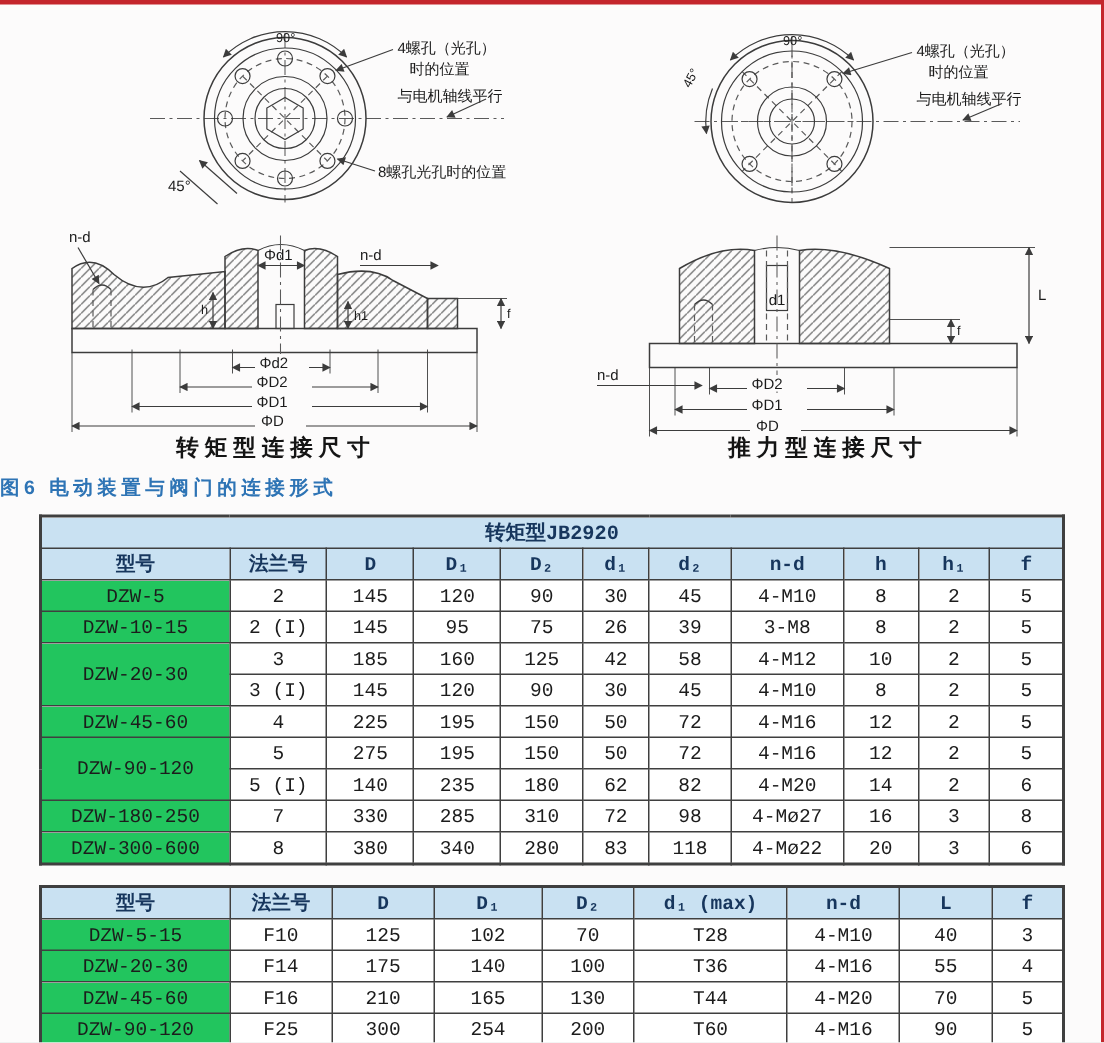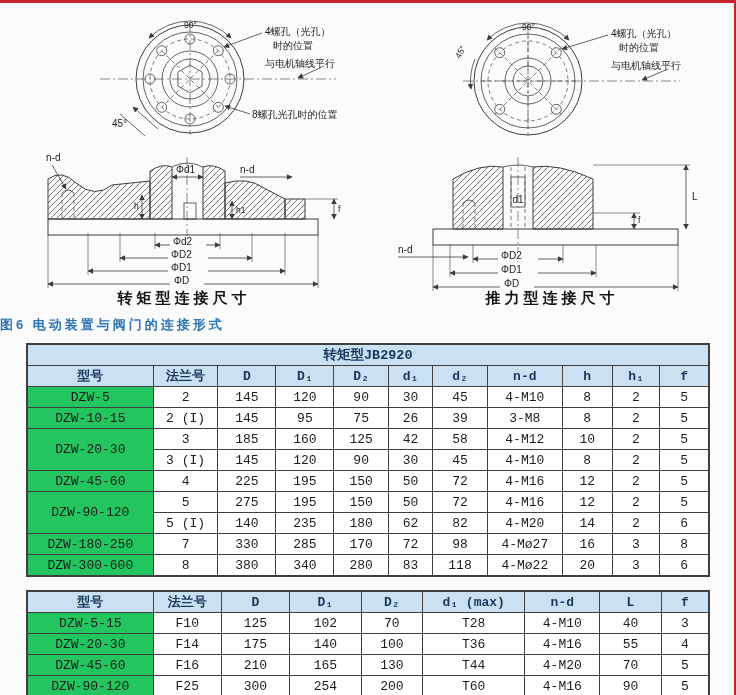--- a/index.html
+++ b/index.html
@@ -365,21 +365,21 @@
           <td>4-M20</td>
           <td>14</td>
           <td>2</td>
           <td>6</td>
         </tr>
         <tr>
           <td class="model" rowspan="1">DZW-180-250</td>
           <td>7</td>
           <td>330</td>
           <td>285</td>
-          <td>170</td>
+          <td>310</td>
           <td>72</td>
           <td>98</td>
           <td>4-Mø27</td>
           <td>16</td>
           <td>3</td>
           <td>8</td>
         </tr>
         <tr>
           <td class="model" rowspan="1">DZW-300-600</td>
           <td>8</td>

